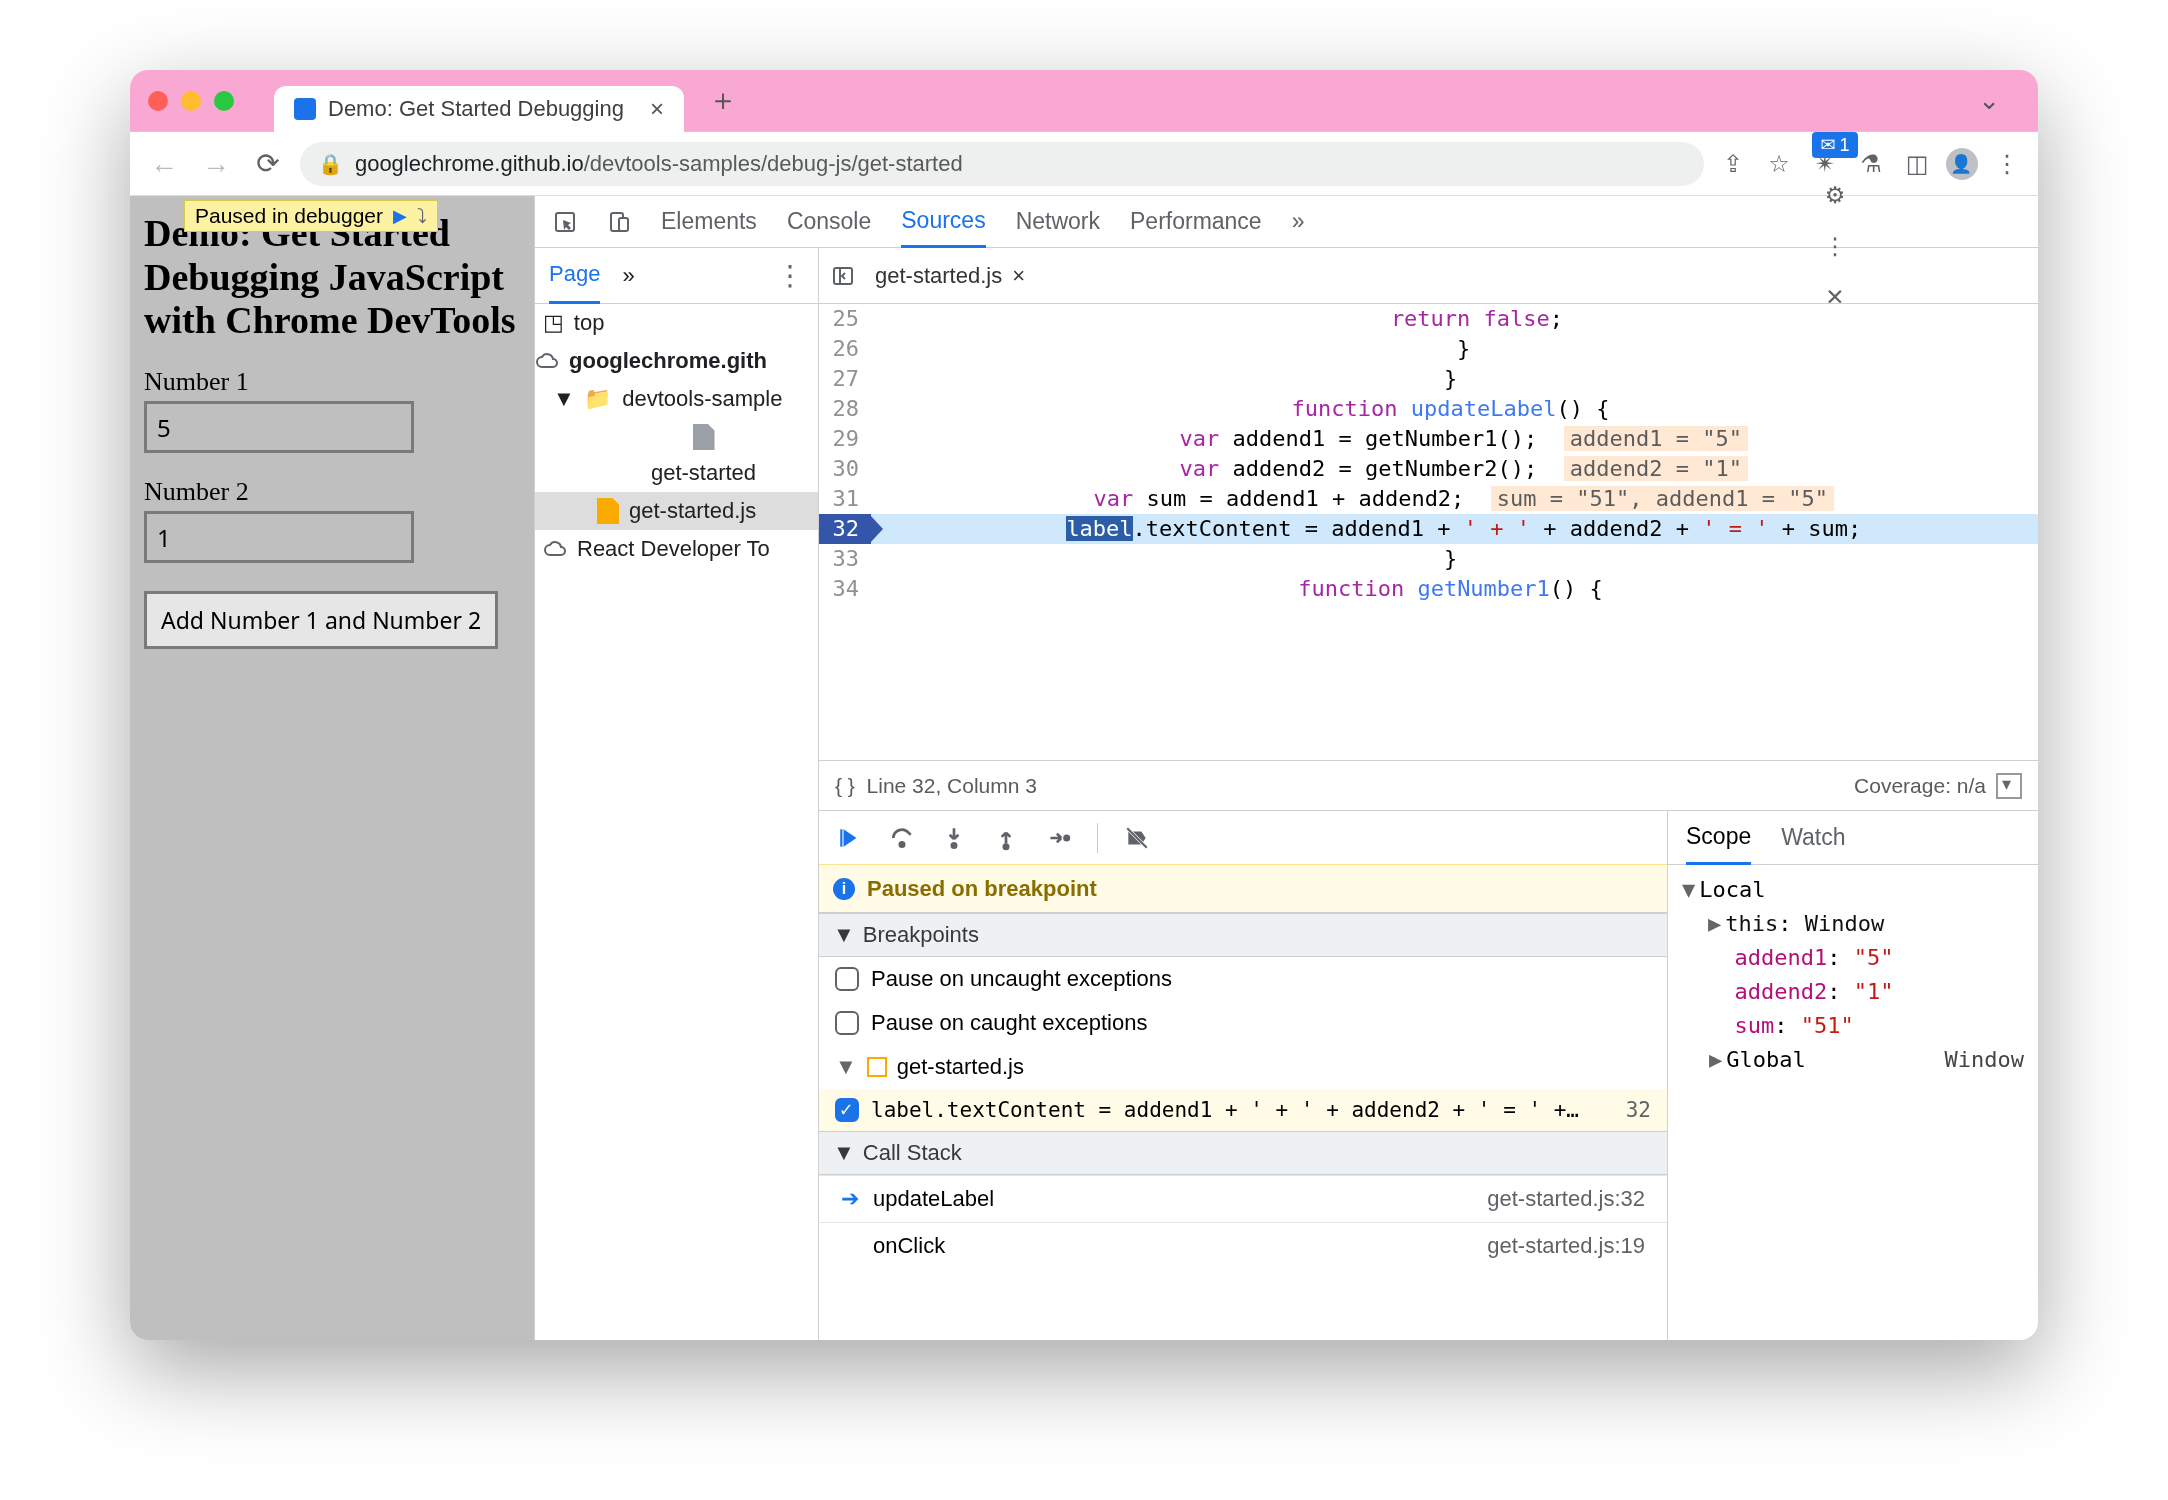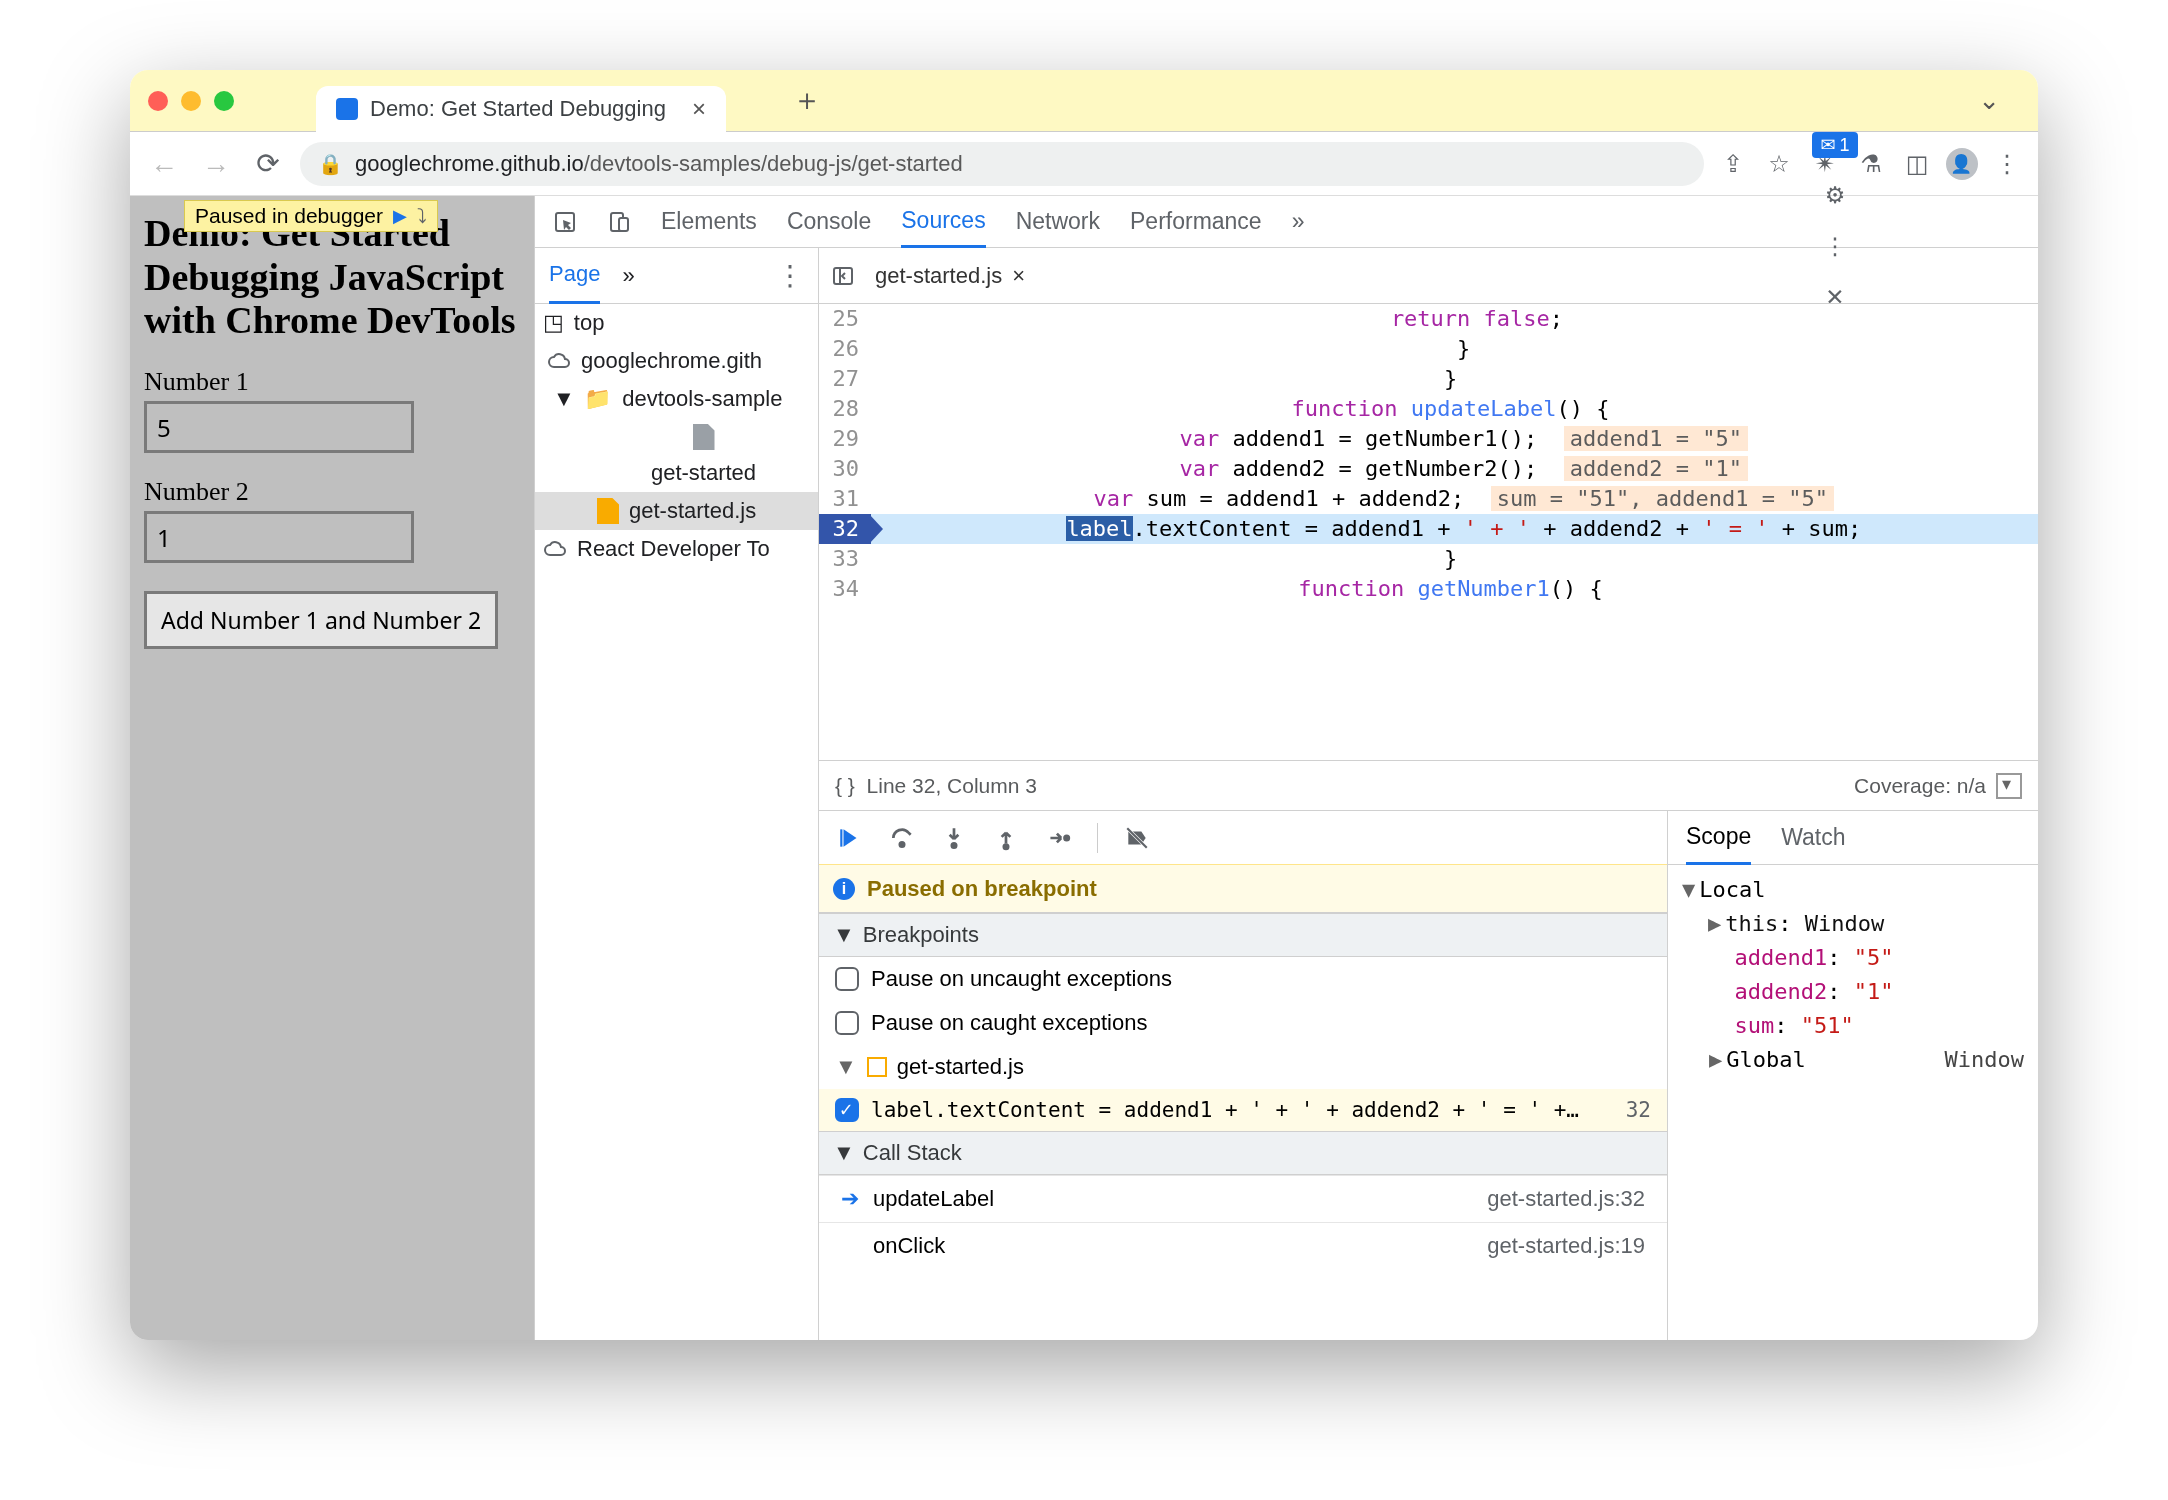--- a/index.html
+++ b/index.html
@@ -1,20 +1,20 @@
 <!DOCTYPE html>
 <html><head>
 <meta charset="utf-8">
 <style>
 * { margin:0; padding:0; box-sizing:border-box; }
 body { background:#fff; font-family:-apple-system,"Helvetica Neue",Arial,sans-serif; width:2168px; height:1500px; overflow:hidden; transform-origin:top left; }
 .window { position:absolute; left:130px; top:70px; width:1908px; height:1270px; background:#fff; border-radius:18px; box-shadow:0 30px 90px rgba(0,0,0,.35); overflow:hidden; }
 
 
-.titlebar{height:62px;background:#fef9c3;display:flex;align-items:center;padding:0 18px;border-bottom:1px solid #ccc;gap:42px;}
+.titlebar{height:62px;background:#f9a8d4;display:flex;align-items:center;padding:0 18px;border-bottom:1px solid #ccc;}
 .dots{display:flex;gap:13px;margin-right:40px;}
 .dot{width:20px;height:20px;border-radius:50%;}
 .close-d{background:#ff5f57;}.min-d{background:#febc2e;}.max-d{background:#28c840;}
 .tab{background:#fff;border-radius:12px 12px 0 0;height:46px;padding:0 20px;display:flex;align-items:center;gap:12px;margin-top:16px;position:relative;font-size:22px;color:#3c4043;}
 .tab .favicon{width:22px;height:22px;background:#1a73e8;border-radius:4px;}
 .tab .x{margin-left:14px;font-size:24px;color:#555;}
 .newtab{margin-left:24px;font-size:30px;color:#555;}
 .chev-tabs{margin-left:auto;margin-right:20px;color:#555;font-size:26px;}
 
 
@@ -198,21 +198,21 @@
           <div class="nav-tabs">
             <span class="sel">Page</span>
             <span>»</span>
             <span class="more">⋮</span>
           </div>
           <div class="tree">
             <div class="row">
                 <span>◳</span>
                 <span>top</span>
               </div>
-            <div class="row" style="padding-left:12px;">
+            <div class="row" style="padding-left:0;font-weight:bold;">
                 <svg class="cloud" viewBox="0 0 24 24" fill="none" stroke="#5f6368" stroke-width="2">
                   <path d="M7 18a5 5 0 010-10 6 6 0 0111 2 4 4 0 010 8H7z"></path>
                 </svg>
                 <span>googlechrome.gith</span>
               </div>
             <div class="row" style="padding-left:18px;">
                 <span>▼</span>
                 <span class="folder">📁</span>
                 <span>devtools-sample</span>
               </div>

